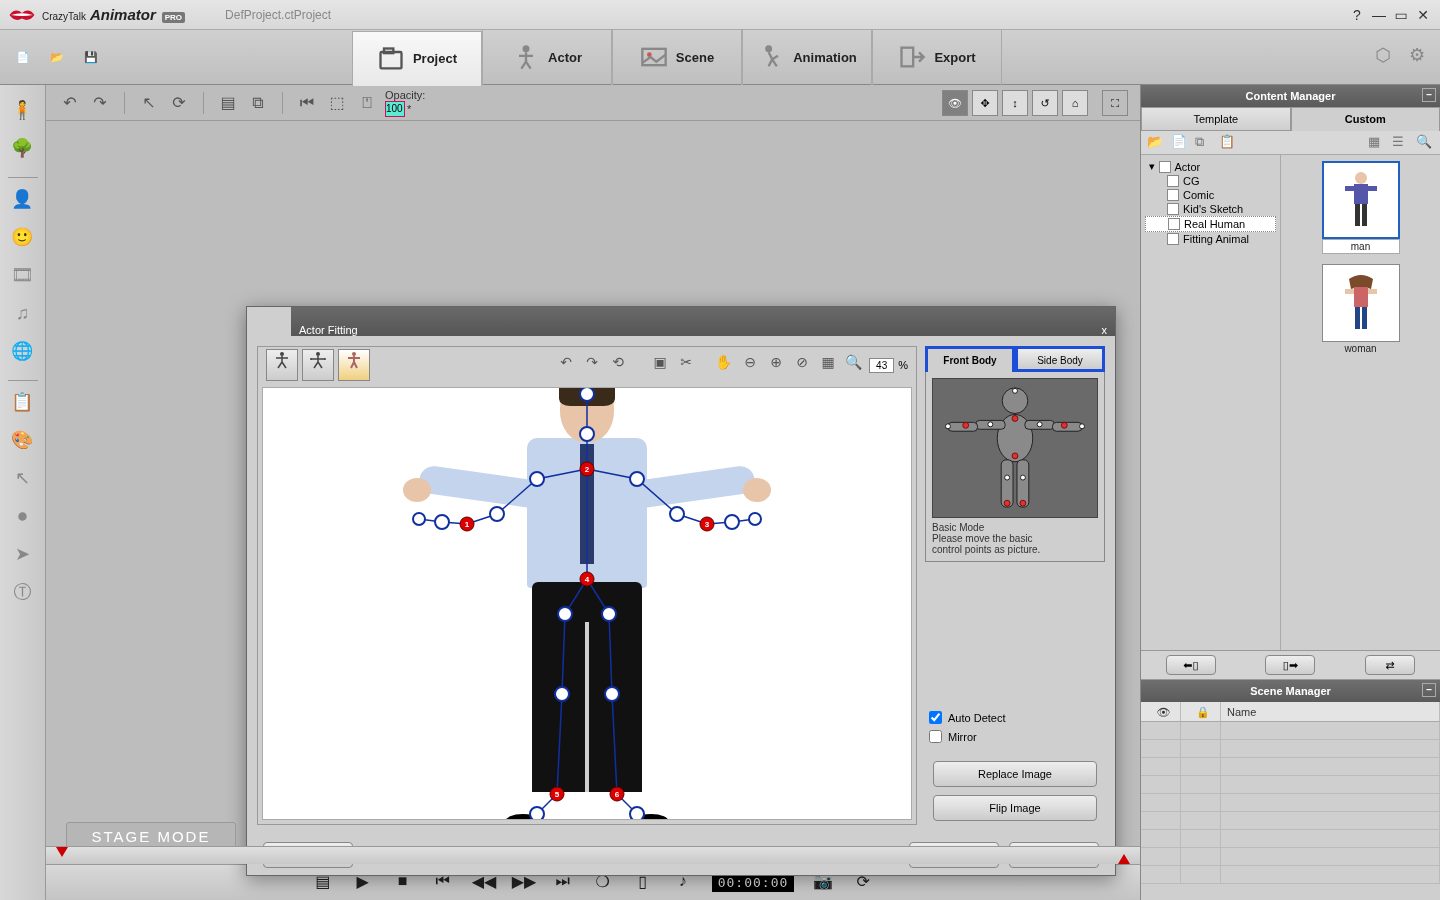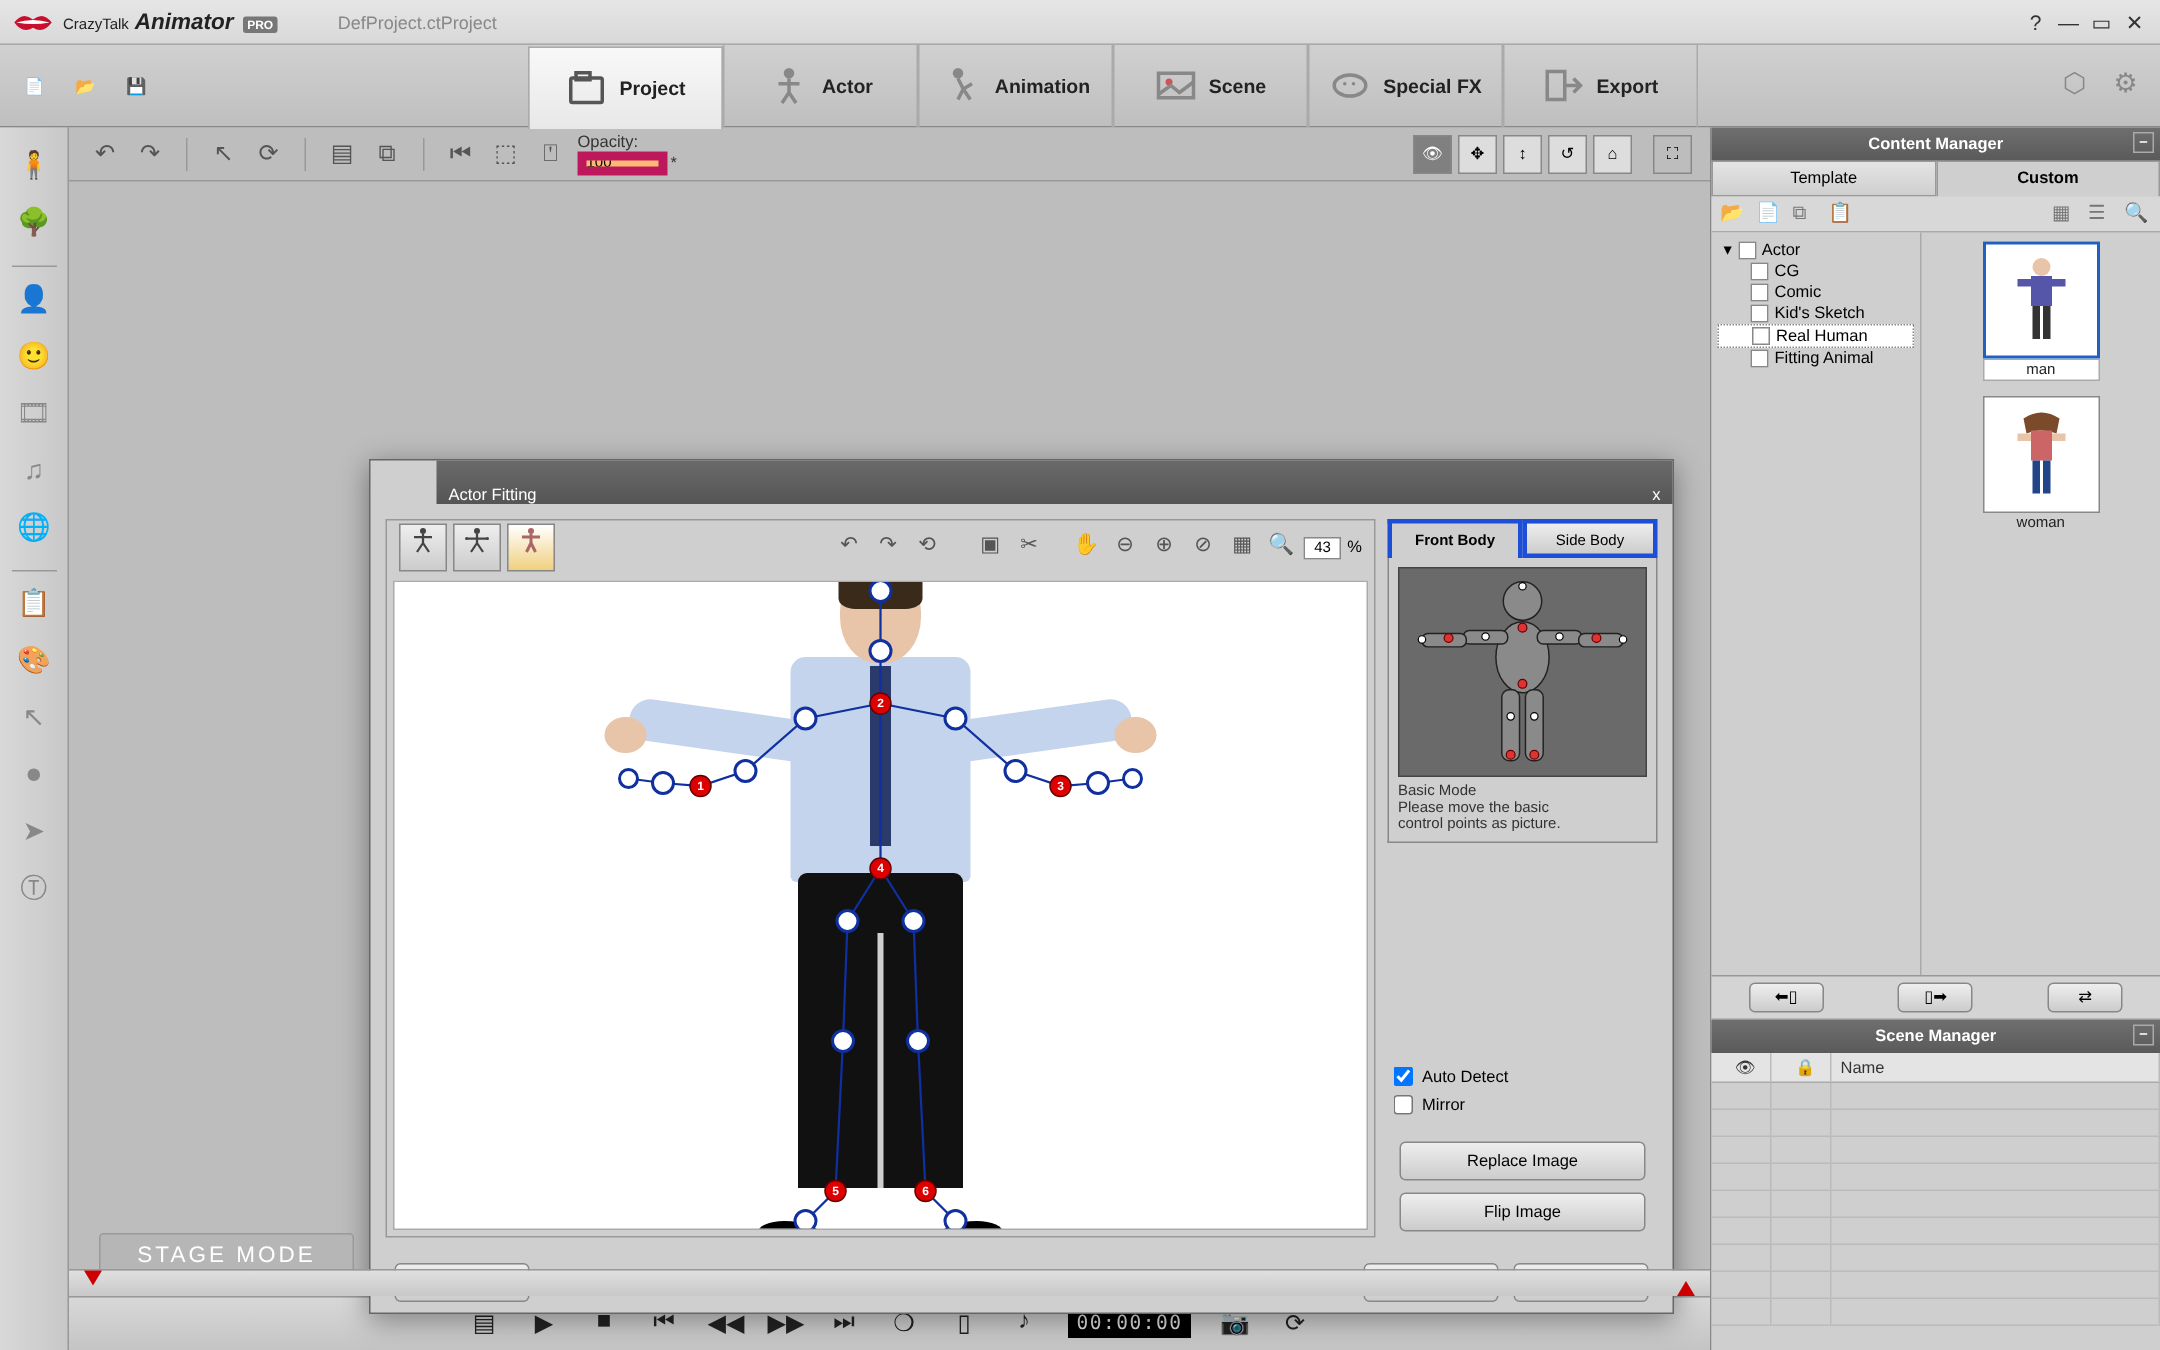--- a/index.html
+++ b/index.html
@@ -32,21 +32,21 @@
 .left-tool-col { width:46px; background:linear-gradient(to right,#d8d8d8,#c8c8c8); border-right:1px solid #999; display:flex; flex-direction:column; align-items:center; padding-top:10px; }
 .left-tool-col .tool { width:30px; height:30px; margin-bottom:8px; color:#888; font-size:18px; text-align:center; line-height:30px; cursor:pointer; }
 .left-tool-col .sep { width:30px; height:1px; background:#999; margin:6px 0; }
 
 .center { flex:1; display:flex; flex-direction:column; background:#bdbdbd; }
 .center-toolbar { height:36px; display:flex; align-items:center; padding:0 12px; gap:6px; border-bottom:1px solid #999; }
 .ct-btn { width:24px; height:24px; color:#555; font-size:16px; text-align:center; line-height:24px; cursor:pointer; }
 .ct-sep { width:1px; height:22px; background:#999; margin:0 6px; }
 .opacity-block { margin-left:auto; display:flex; flex-direction:column; font-size:10px; color:#333; }
 .opacity-block .row { display:flex; align-items:center; gap:2px; }
-.opacity-block input { width:60px; height:16px; font-size:10px; border:6px solid #be185d; background:#fdba74; }
+.opacity-block input { width:20px; height:16px; font-size:10px; border:1px solid #be185d; background:#5eead4; }
 .view-btns { display:flex; gap:4px; margin-left:20px; }
 .view-btns .vb { width:26px; height:26px; border:1px solid #888; background:#ddd; text-align:center; line-height:24px; cursor:pointer; }
 .view-btns .vb.active { background:#808080; color:#fff; }
 .fs-btn { width:26px; height:26px; border:1px solid #888; margin-left:8px; text-align:center; line-height:24px; cursor:pointer; }
 
 .stage-area { flex:1; position:relative; display:flex; flex-direction:column; }
 .stage-mode { position:absolute; bottom:48px; left:20px; width:170px; height:30px; background:#b6b6b6; border:1px solid #999; border-radius:3px; color:#fff; font-size:15px; letter-spacing:2px; text-align:center; line-height:28px; cursor:pointer; }
 
 .timeline-strip { height:18px; background:linear-gradient(#e0e0e0,#c8c8c8); border-top:1px solid #999; position:relative; margin-top:auto; }
 .timeline-strip .marker-l { position:absolute; left:10px; top:0; width:0; height:0; border-left:6px solid transparent; border-right:6px solid transparent; border-top:10px solid #c00; }
@@ -181,40 +181,32 @@
     </div>
     <div class="tab">
       <svg class="tab-icon" viewBox="0 0 24 24">
           <circle cx="12" cy="5" r="3" fill="#888"></circle>
           <path d="M12 8 L12 16 M6 11 L18 11 M12 16 L8 22 M12 16 L16 22" stroke="#888" stroke-width="2"></path>
         </svg>
       <span class="tab-label">Actor</span>
     </div>
     <div class="tab">
       <svg class="tab-icon" viewBox="0 0 24 24">
-          <circle cx="10" cy="5" r="3" fill="#888"></circle>
-          <path d="M10 8 L13 14 L18 11 M13 14 L10 20 M13 14 L17 20" stroke="#888" stroke-width="2" fill="none"></path>
-        </svg>
-      <span class="tab-label">Animation</span>
-    </div>
-    <div class="tab">
-      <svg class="tab-icon" viewBox="0 0 24 24">
           <rect x="2" y="5" width="20" height="14" fill="none" stroke="#888" stroke-width="2"></rect>
           <circle cx="8" cy="10" r="2" fill="#c55"></circle>
           <path d="M2 17 L9 12 L14 16 L22 10" stroke="#888" stroke-width="2" fill="none"></path>
         </svg>
       <span class="tab-label">Scene</span>
     </div>
     <div class="tab">
       <svg class="tab-icon" viewBox="0 0 24 24">
-          <ellipse cx="12" cy="12" rx="9" ry="6" fill="none" stroke="#888" stroke-width="2"></ellipse>
-          <circle cx="9" cy="11" r="1" fill="#888"></circle>
-          <circle cx="14" cy="11" r="1" fill="#888"></circle>
+          <circle cx="10" cy="5" r="3" fill="#888"></circle>
+          <path d="M10 8 L13 14 L18 11 M13 14 L10 20 M13 14 L17 20" stroke="#888" stroke-width="2" fill="none"></path>
         </svg>
-      <span class="tab-label">Special FX</span>
+      <span class="tab-label">Animation</span>
     </div>
     <div class="tab">
       <svg class="tab-icon" viewBox="0 0 24 24">
           <rect x="3" y="4" width="10" height="16" fill="none" stroke="#888" stroke-width="2"></rect>
           <path d="M13 12 L21 12 M18 8 L22 12 L18 16" stroke="#888" stroke-width="2" fill="none"></path>
         </svg>
       <span class="tab-label">Export</span>
     </div>
   </div>
 

